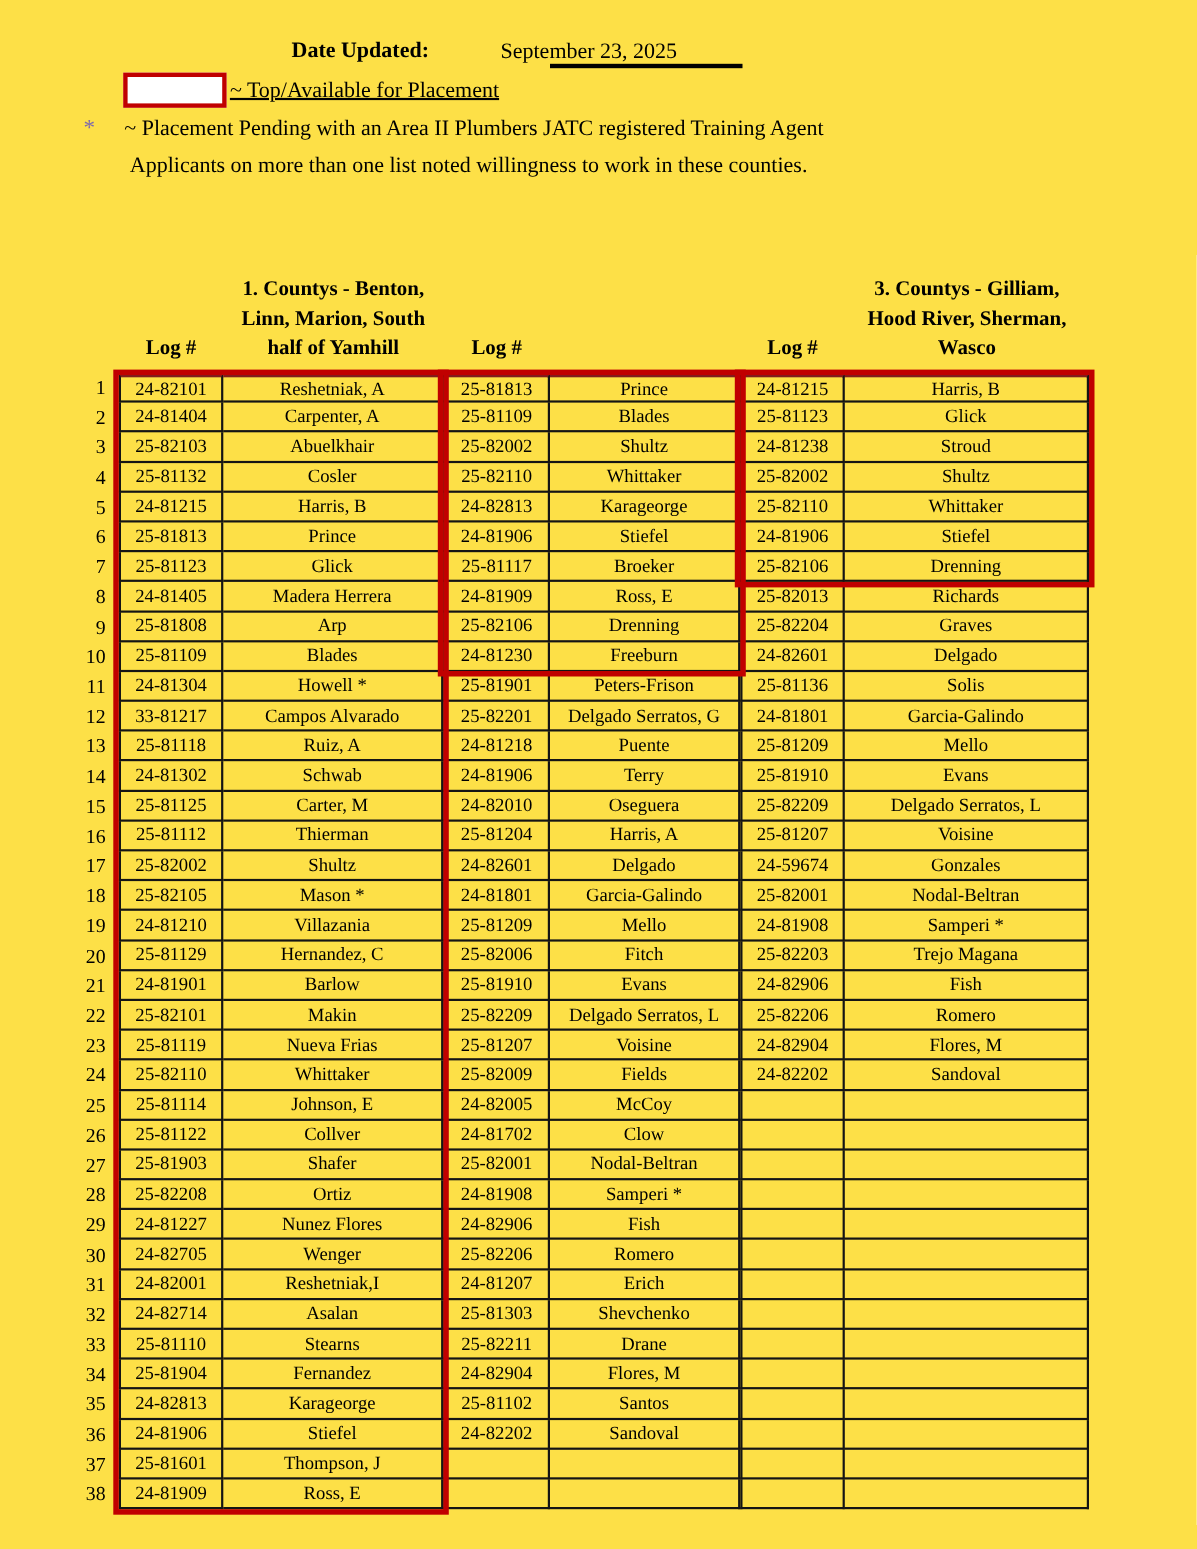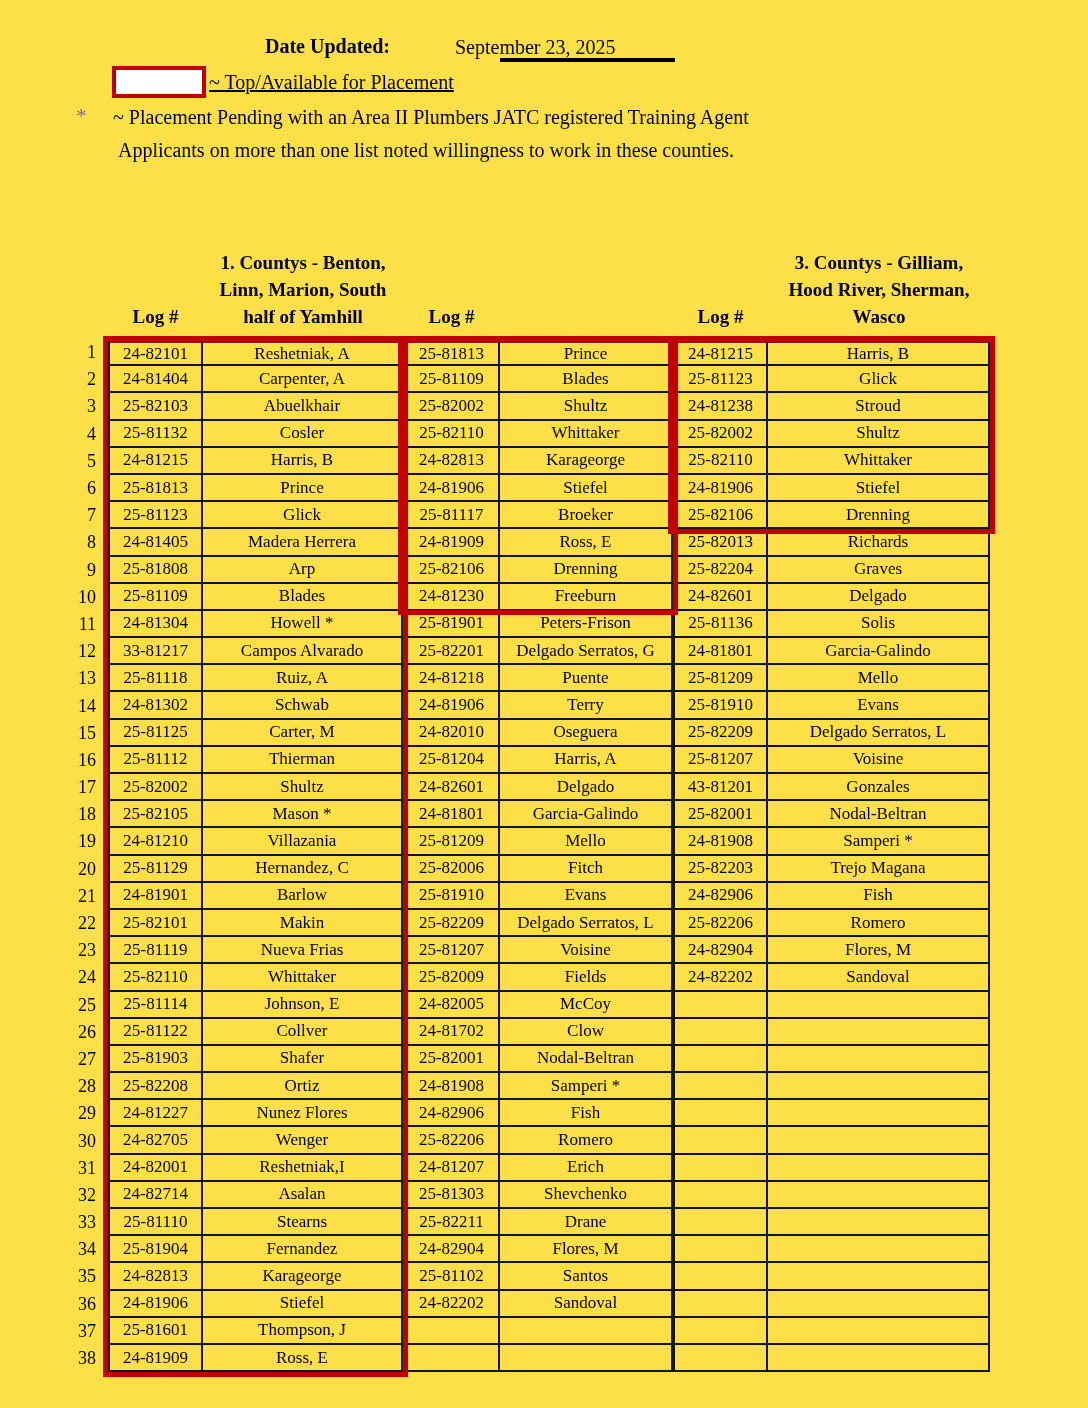--- a/index.html
+++ b/index.html
@@ -186,21 +186,21 @@
       <div class="cell name">Thierman</div>
       <div class="cell log">25-81204</div>
       <div class="cell name">Harris, A</div>
       <div class="cell log">25-81207</div>
       <div class="cell name">Voisine</div>
       <div class="cell num">17</div>
       <div class="cell log">25-82002</div>
       <div class="cell name">Shultz</div>
       <div class="cell log">24-82601</div>
       <div class="cell name">Delgado</div>
-      <div class="cell log">43-81201</div>
+      <div class="cell log">24-59674</div>
       <div class="cell name">Gonzales</div>
       <div class="cell num">18</div>
       <div class="cell log">25-82105</div>
       <div class="cell name">Mason *</div>
       <div class="cell log">24-81801</div>
       <div class="cell name">Garcia-Galindo</div>
       <div class="cell log">25-82001</div>
       <div class="cell name">Nodal-Beltran</div>
       <div class="cell num">19</div>
       <div class="cell log">24-81210</div>

